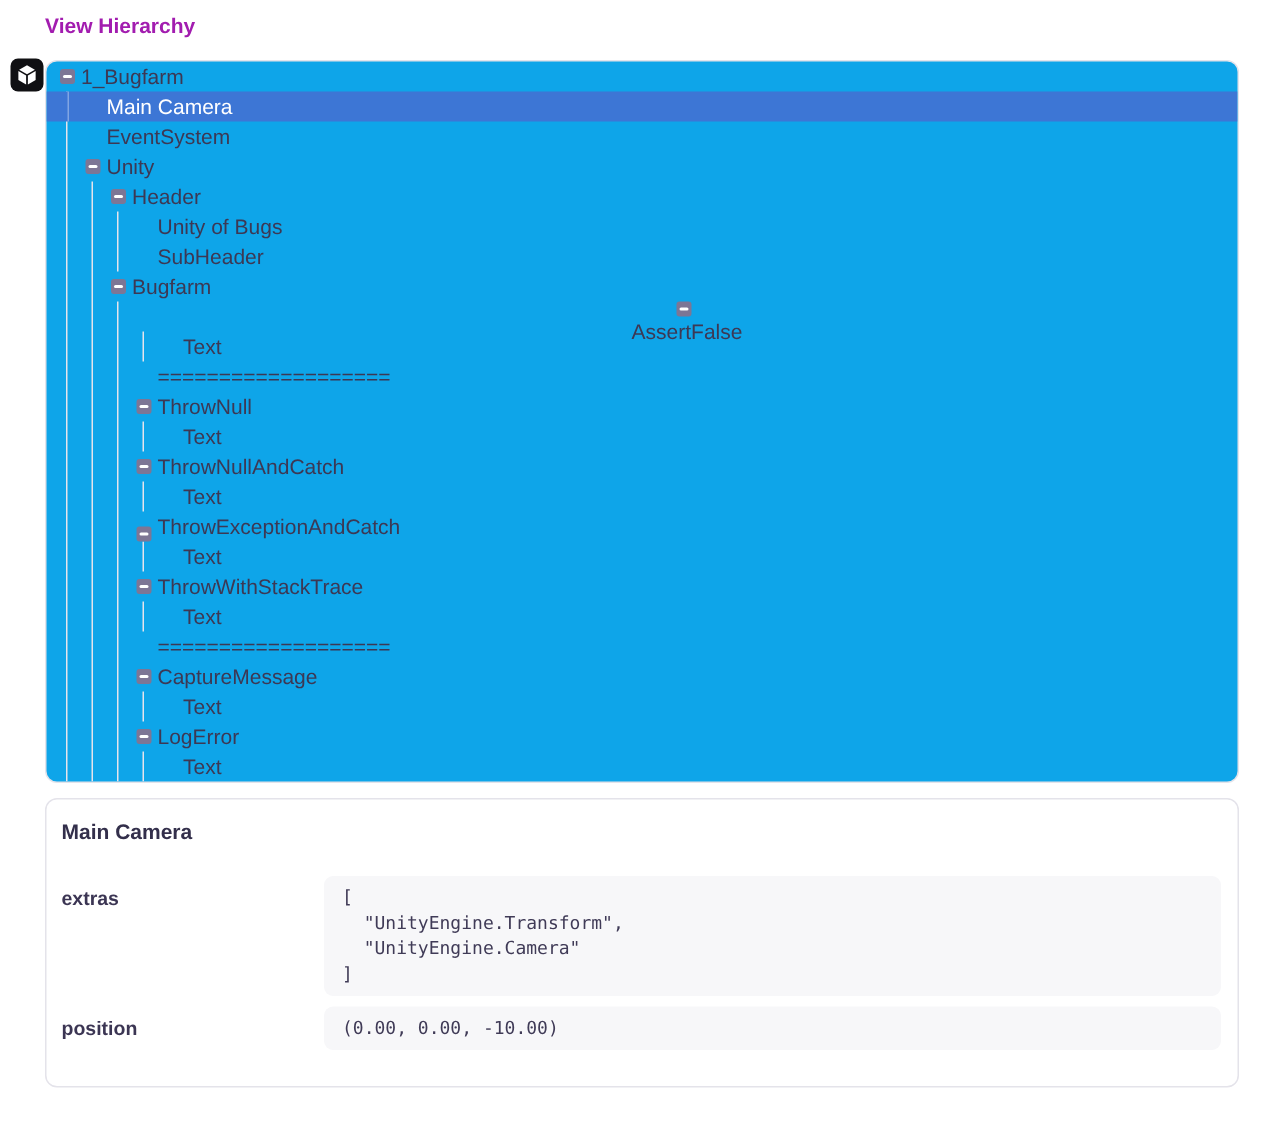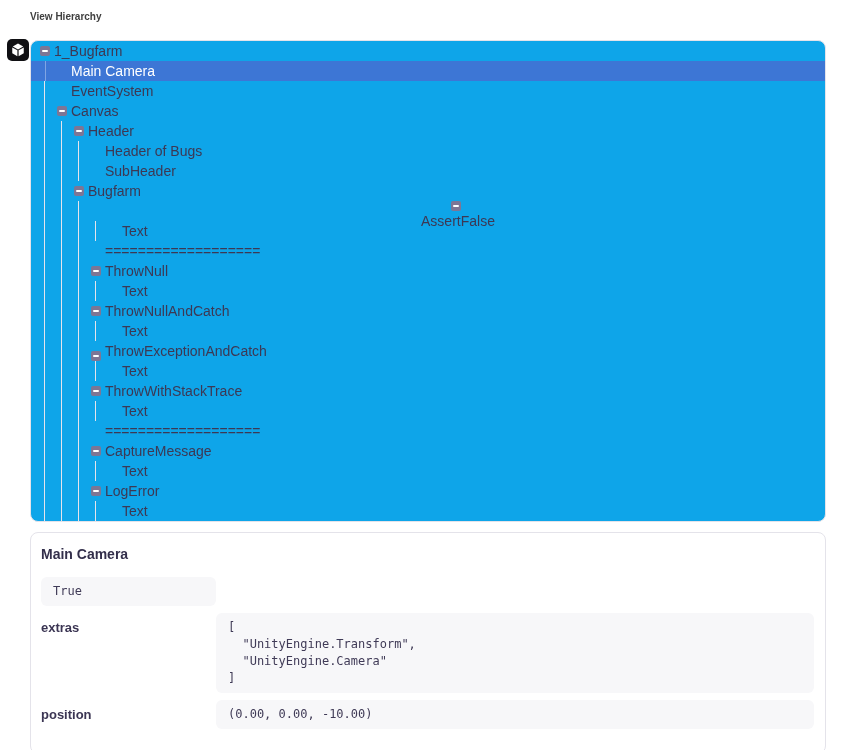--- a/index.html
+++ b/index.html
@@ -5,21 +5,21 @@
   * { box-sizing: border-box; }
   html, body { margin: 0; padding: 0; background: #ffffff; }
   body {
     width: 855px; height: 750px;
     font-family: "Liberation Sans", sans-serif;
     overflow: hidden;
   }
   .page { padding: 9px 29px 0 30px; }
 
   .page-heading {
-    font-size: 10px; font-weight: 700; color: #404040;
+    font-size: 14px; font-weight: 700; color: #a21caf;
     line-height: 16px; margin: 0 0 15px 0;
   }
 
   .hier-wrap { position: relative; }
 
   .unity-badge {
     position: absolute; left: -23px; top: -1px;
     width: 22px; height: 22px; background: #101013; border-radius: 5px;
     display: flex; align-items: center; justify-content: center;
   }
@@ -118,29 +118,29 @@
           <div class="trow sel" style="padding-left: 26px;">
             <span class="tspacer"></span>
             <span class="tlabel">Main Camera</span>
           </div>
           <div class="trow" style="padding-left: 26px;">
             <span class="tspacer"></span>
             <span class="tlabel">EventSystem</span>
           </div>
           <div class="trow" style="padding-left: 26px;">
             <span class="texp"></span>
-            <span class="tlabel">Canvas</span>
+            <span class="tlabel">Unity</span>
           </div>
           <div class="trow" style="padding-left: 43px; text-align: right;">
             <span class="texp"></span>
             <span class="tlabel">Header</span>
           </div>
           <div class="trow" style="padding-left: 60px;">
             <span class="tspacer"></span>
-            <span class="tlabel">Header of Bugs</span>
+            <span class="tlabel">Unity of Bugs</span>
           </div>
           <div class="trow" style="padding-left: 60px;">
             <span class="tspacer"></span>
             <span class="tlabel">SubHeader</span>
           </div>
           <div class="trow" style="padding-left: 43px;">
             <span class="texp"></span>
             <span class="tlabel">Bugfarm</span>
           </div>
           <div class="trow" style="padding-left: 60px; flex-direction: column;">
@@ -208,21 +208,20 @@
             <span class="tlabel">Text</span>
           </div>
         </div>
     </div>
   </div>
 
   <section class="details-panel">
     <h2 class="details-title">Main Camera</h2>
 
     <div class="drow">
-      <div class="dvalue">True</div>
     </div>
 
     <div class="drow">
       <div class="dlabel">extras</div>
       <div class="dvalue">[
   "UnityEngine.Transform",
   "UnityEngine.Camera"
 ]</div>
     </div>
 

